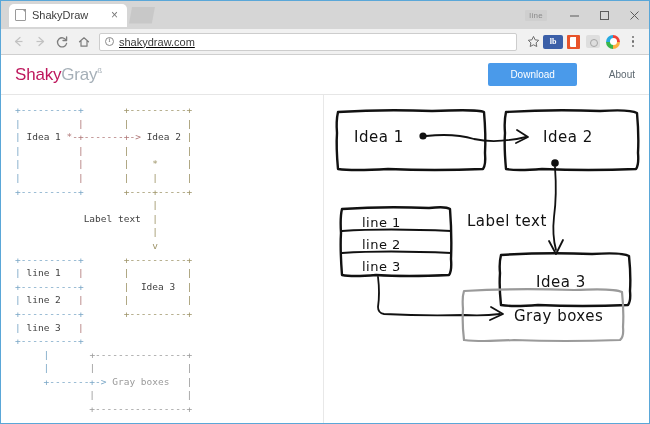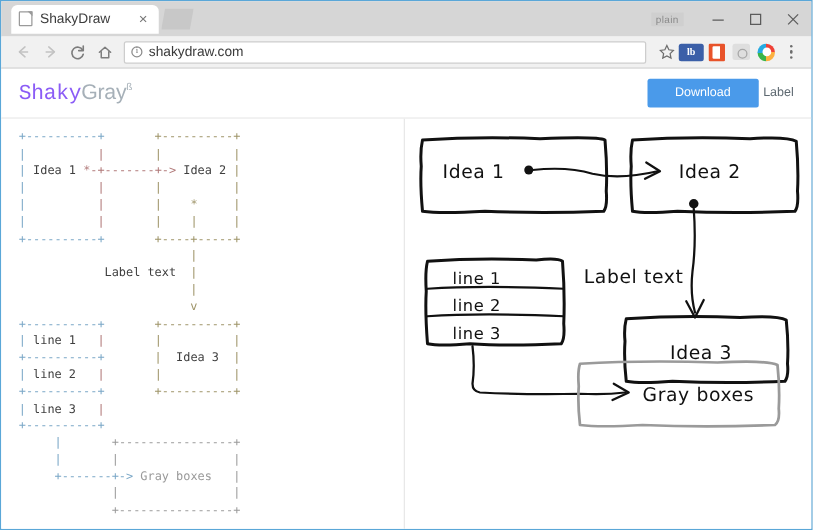--- a/index.html
+++ b/index.html
@@ -80,21 +80,21 @@
   .nav-btn {
     width: 22px; height: 22px; display: flex;
     align-items: center; justify-content: center;
     color: #7d7d7d;
   }
   .nav-btn.disabled { color: #c2c2c2; }
   .nav-btn svg { display: block; }
   .omnibox {
     flex: 1; height: 18px; margin: 0 6px 0 4px;
     background: #ffffff; border: 1px solid #cdcdcd; border-radius: 2px;
-    display: flex; align-items: center; padding: 0 5px;
+    display: flex; align-items: center; padding: 0 5px; text-decoration: underline;
   }
   .info-icon {
     width: 9px; height: 9px; border: 1px solid #8c8c8c;
     border-radius: 50%; margin-right: 5px; flex: 0 0 9px;
     position: relative;
   }
   .info-icon:after {
     content: "i"; position: absolute; left: 0; right: 0; top: -2px;
     text-align: center; font-size: 7px; color: #6e6e6e;
     font-family: "Liberation Serif", serif;
@@ -147,27 +147,27 @@
   
   .page-header {
     height: 40px; flex: 0 0 40px; background: #fff;
     border-bottom: 1px solid #e6e6e6;
     display: flex; align-items: center; padding: 0 14px;
   }
   .logo {
     font-size: 17px; font-family: "Liberation Sans", sans-serif;
     letter-spacing: -.2px; white-space: nowrap;
   }
-  .logo-a { color: #8b5cf6; font-family: Liberation Mono, monospace; }
+  .logo-a { color: #be185d; }
   .logo-b { color: #a6b0b8; }
   .logo-sup { font-size: 8px; color: #a6b0b8; vertical-align: super; }
   .tagline {
     font-size: 9px; color: #7d868d; margin-left: 12px; white-space: nowrap;
   }
-  .header-right { margin-left: auto; display: flex; align-items: center; gap: 4px; }
+  .header-right { margin-left: auto; display: flex; align-items: center; gap: 32px; }
   .btn-download {
     background: #4a9aea; color: #fff; font-size: 10px;
     padding: 6px 22px; border-radius: 2px; border: none;
     font-family: "Liberation Sans", sans-serif; white-space: nowrap;
   }
   .link-about { font-size: 10px; color: #5d6870; white-space: nowrap; }
 
   
   .content { flex: 1; display: flex; background: #fff; min-height: 0; }
   .pane-left {
@@ -210,21 +210,21 @@
 
   <div class="tabstrip">
     <div class="tab">
       <span class="tab-favicon"></span>
       <span class="tab-title">ShakyDraw</span>
       <span class="tab-close">×</span>
     </div>
     <div class="tab-new"></div>
 
     <div class="win-controls">
-      <span class="touch-badge">plain</span>
+      <span class="touch-badge">line</span>
       <span class="wc">
         <svg width="11" height="11" viewBox="0 0 11 11">
             <line x1="1" y1="6" x2="10" y2="6" stroke="#5b5b5b" stroke-width="1"></line>
           </svg>
       </span>
       <span class="wc">
         <svg width="11" height="11" viewBox="0 0 11 11">
             <rect x="1.5" y="1.5" width="8" height="8" fill="none" stroke="#5b5b5b" stroke-width="1"></rect>
           </svg>
       </span>
@@ -292,21 +292,21 @@
         </span>
     </span>
   </div>
 
   <div class="page-header">
     <div class="logo">
       <span class="logo-a">Shaky</span><span class="logo-b">Gray</span><span class="logo-sup">ß</span>
     </div>
     <div class="header-right">
       <button class="btn-download">Download</button>
-      <a class="link-about">Label</a>
+      <a class="link-about">About</a>
     </div>
   </div>
 
   <div class="content">
 
     <div class="pane-left">
       <div class="ascii"><span class="ascii-row"><span class="b">+----------+</span>       <span class="o">+----------+</span></span><span class="ascii-row"><span class="b">|</span>          <span class="r">|</span>       <span class="o">|</span>          <span class="o">|</span></span><span class="ascii-row"><span class="b">|</span> <span class="t">Idea 1</span> <span class="r">*-+-------+-&gt;</span> <span class="t">Idea 2</span> <span class="o">|</span></span><span class="ascii-row"><span class="b">|</span>          <span class="r">|</span>       <span class="o">|</span>          <span class="o">|</span></span><span class="ascii-row"><span class="b">|</span>          <span class="r">|</span>       <span class="o">|</span>    <span class="o">*</span>     <span class="o">|</span></span><span class="ascii-row"><span class="b">|</span>          <span class="r">|</span>       <span class="o">|</span>    <span class="o">|</span>     <span class="o">|</span></span><span class="ascii-row"><span class="b">+----------+</span>       <span class="o">+----+-----+</span></span><span class="ascii-row">                        <span class="o">|</span></span><span class="ascii-row">            <span class="t">Label text</span>  <span class="o">|</span></span><span class="ascii-row">                        <span class="o">|</span></span><span class="ascii-row">                        <span class="o">v</span></span><span class="ascii-row"><span class="b">+----------+</span>       <span class="o">+----------+</span></span><span class="ascii-row"><span class="b">|</span> <span class="t">line 1</span>   <span class="r">|</span>       <span class="o">|</span>          <span class="o">|</span></span><span class="ascii-row"><span class="b">+----------+</span>       <span class="o">|</span>  <span class="t">Idea 3</span>  <span class="o">|</span></span><span class="ascii-row"><span class="b">|</span> <span class="t">line 2</span>   <span class="r">|</span>       <span class="o">|</span>          <span class="o">|</span></span><span class="ascii-row"><span class="b">+----------+</span>       <span class="o">+----------+</span></span><span class="ascii-row"><span class="b">|</span> <span class="t">line 3</span>   <span class="r">|</span></span><span class="ascii-row"><span class="b">+----------+</span></span><span class="ascii-row">     <span class="b">|</span>       <span class="g">+----------------+</span></span><span class="ascii-row">     <span class="b">|</span>       <span class="g">|</span>                <span class="g">|</span></span><span class="ascii-row">     <span class="b">+-------+-&gt;</span> <span class="g">Gray boxes</span>   <span class="g">|</span></span><span class="ascii-row">             <span class="g">|</span>                <span class="g">|</span></span><span class="ascii-row">             <span class="g">+----------------+</span></span></div>
     </div>
 
     <div class="pane-right">

